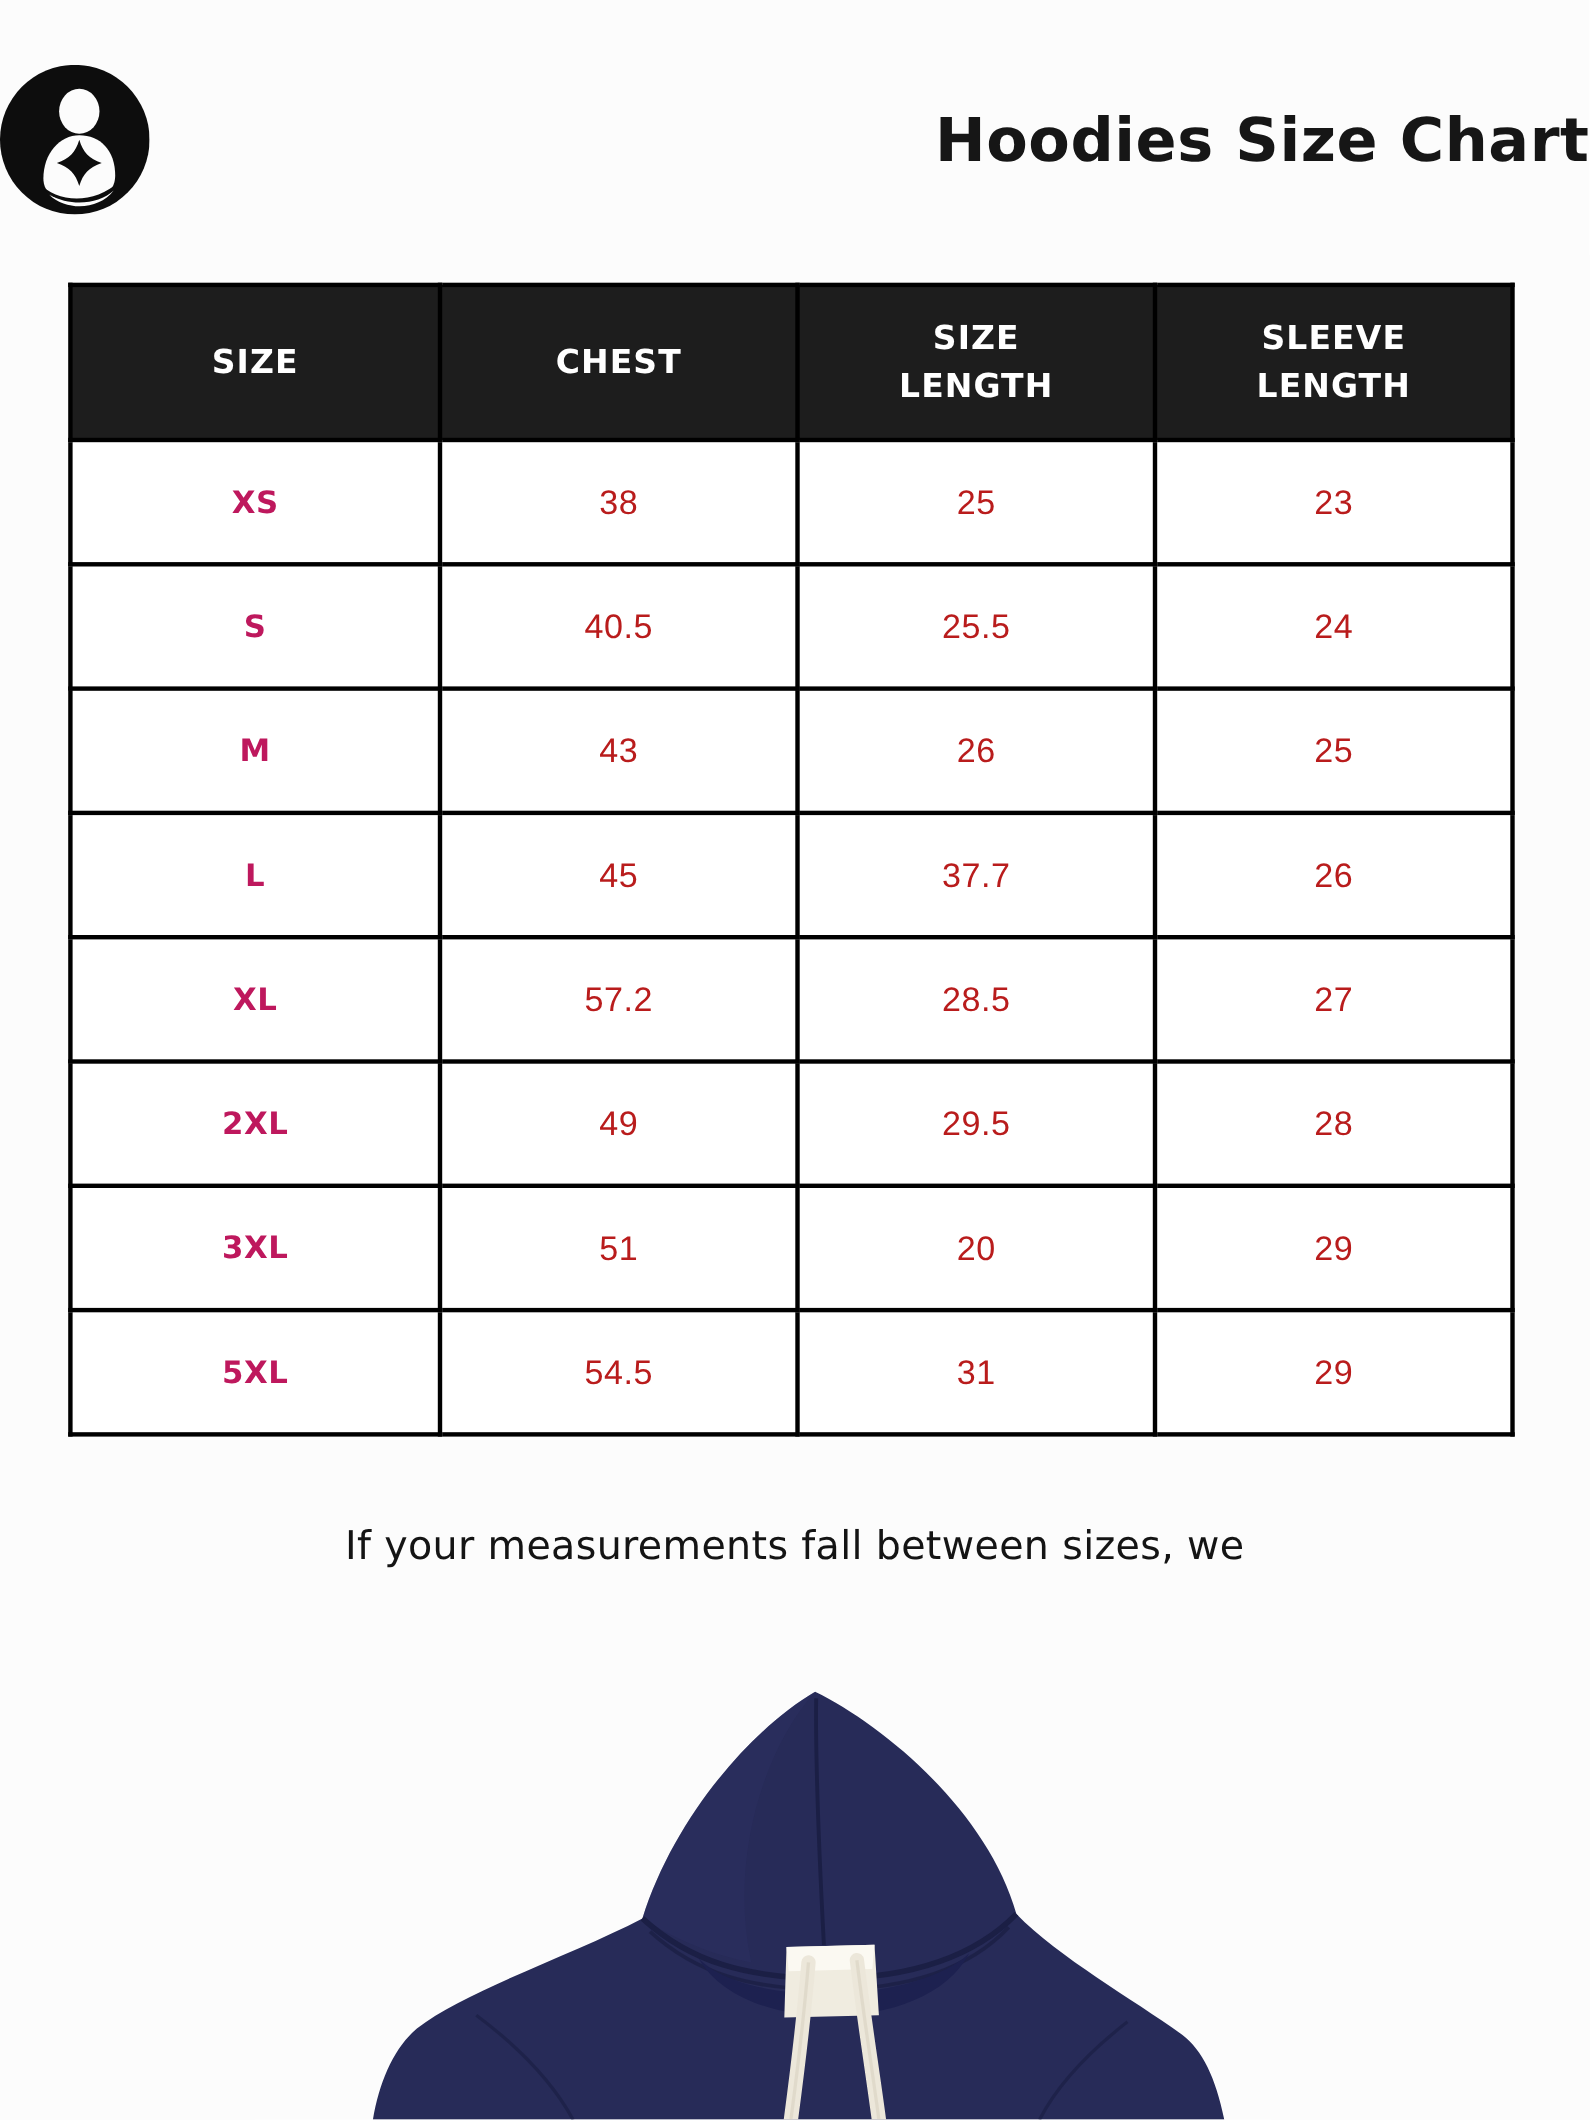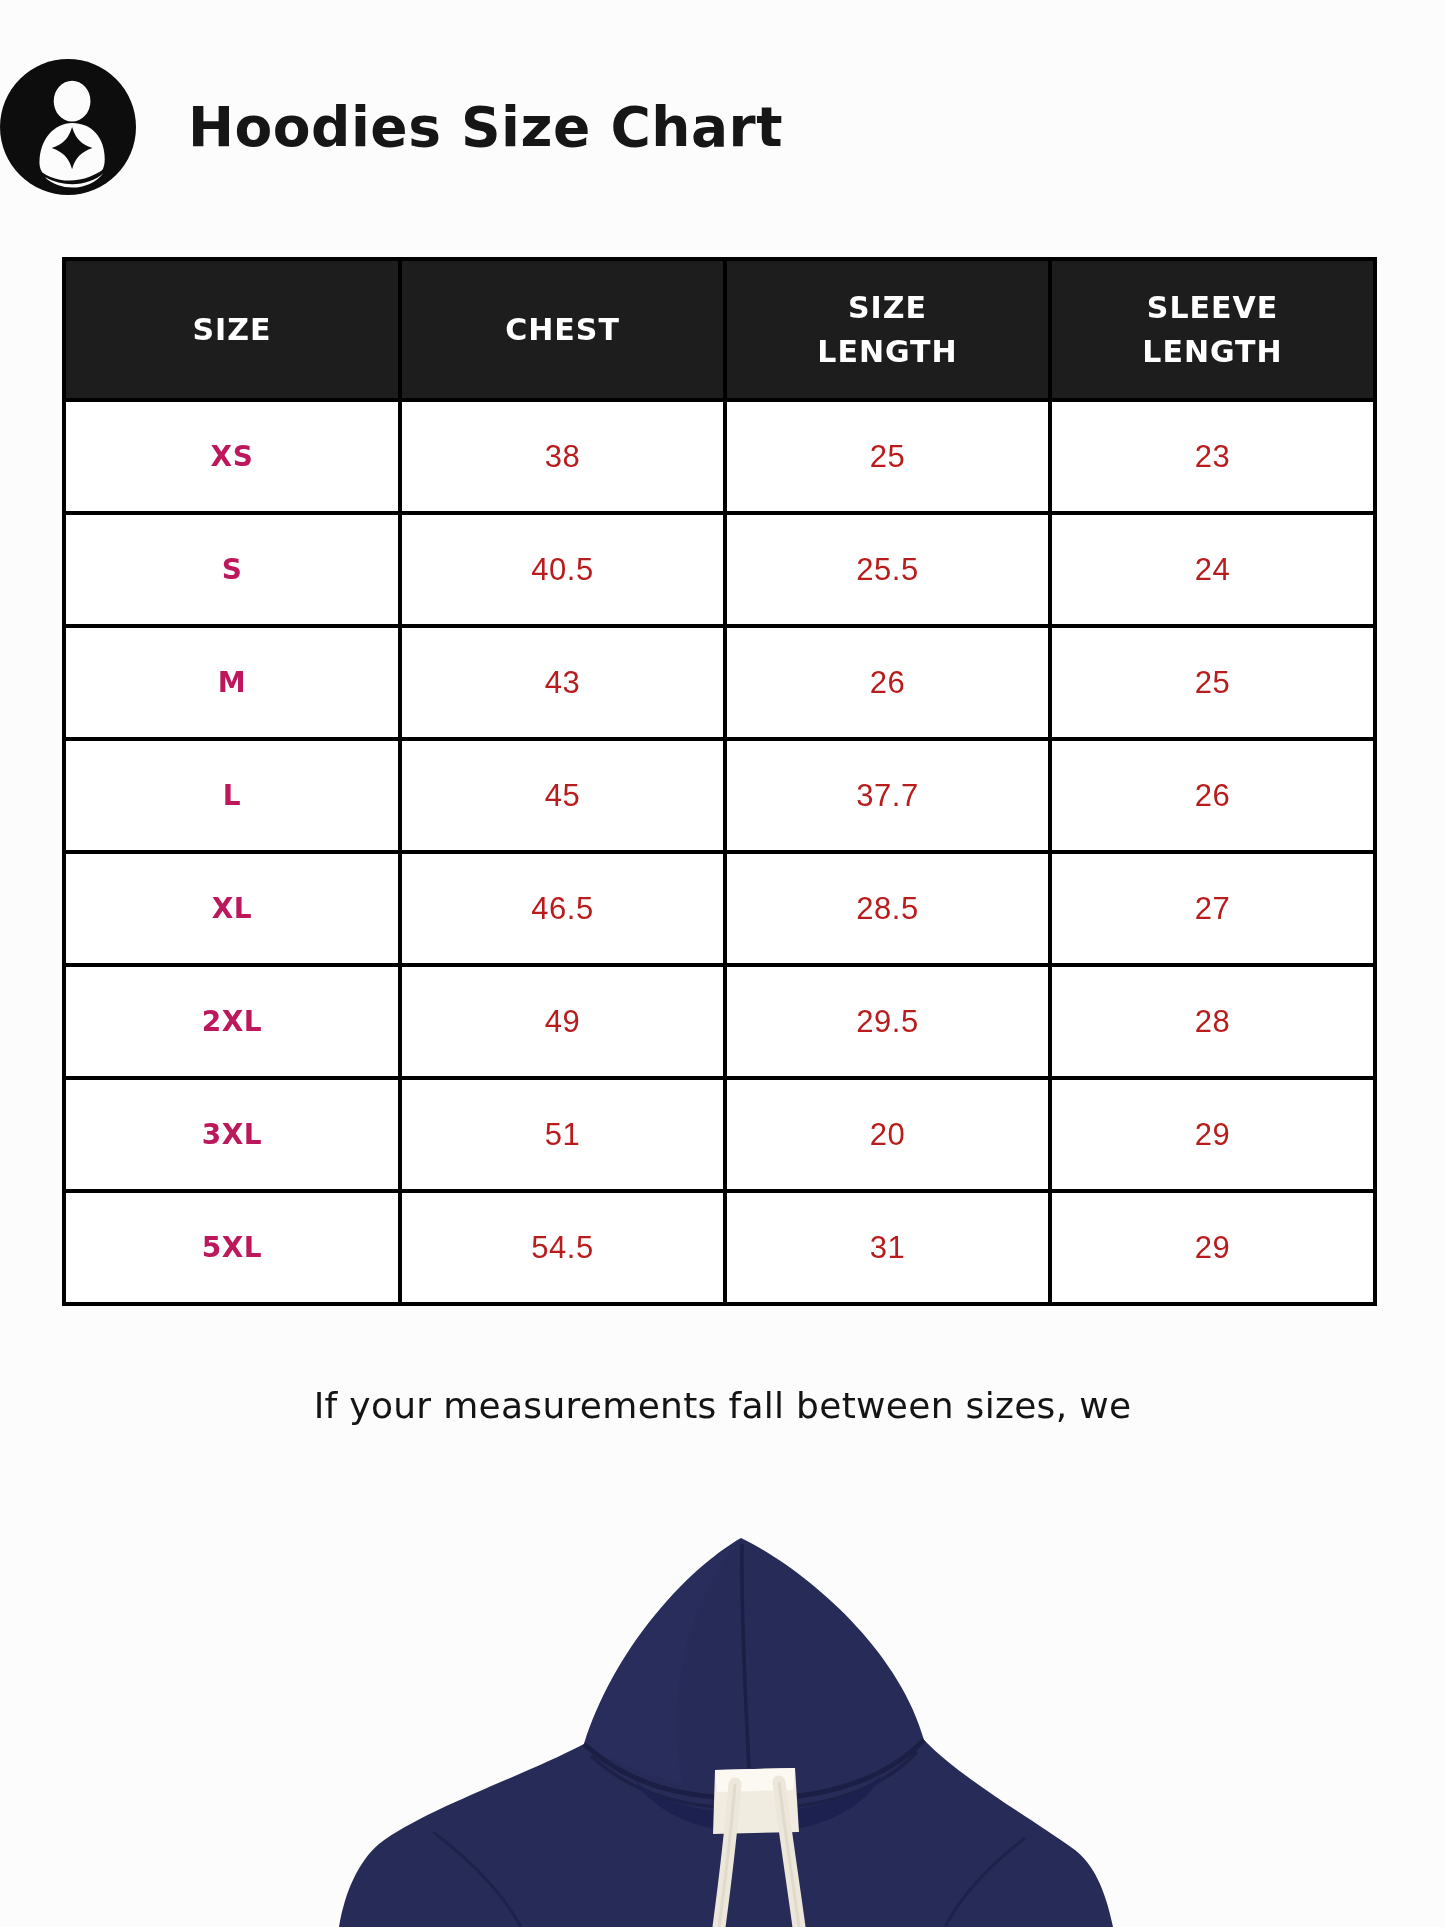--- a/index.html
+++ b/index.html
@@ -6,21 +6,21 @@
   html,body { background:#ffffff; }
   #page {
     position:relative; width:1445px; height:1927px;
     background:#fcfcfc; overflow:hidden;
     font-family:"Liberation Sans", sans-serif;
   }
 
   
   .hdr {
     position:absolute; left:0; top:52px; width:100%; height:150px;
-    display:flex; align-items:center; justify-content:flex-start; gap:52px;
+    display:flex; align-items:center; justify-content:space-between; gap:52px;
   }
   .logo { width:136px; height:136px; flex:0 0 auto; }
   .title {
     font-family:"DejaVu Sans", sans-serif;
     font-size:55px; font-weight:700; color:#161616; letter-spacing:0.5px;
   }
 
   
   table.chart {
     position:absolute; left:62px; top:257px; width:1311px;
@@ -128,21 +128,21 @@
         <td class="val-cell">25</td>
       </tr>
       <tr>
         <td class="size-cell">L</td>
         <td class="val-cell">45</td>
         <td class="val-cell">37.7</td>
         <td class="val-cell">26</td>
       </tr>
       <tr>
         <td class="size-cell">XL</td>
-        <td class="val-cell">46.5</td>
+        <td class="val-cell">57.2</td>
         <td class="val-cell">28.5</td>
         <td class="val-cell">27</td>
       </tr>
       <tr>
         <td class="size-cell">2XL</td>
         <td class="val-cell">49</td>
         <td class="val-cell">29.5</td>
         <td class="val-cell">28</td>
       </tr>
       <tr>

